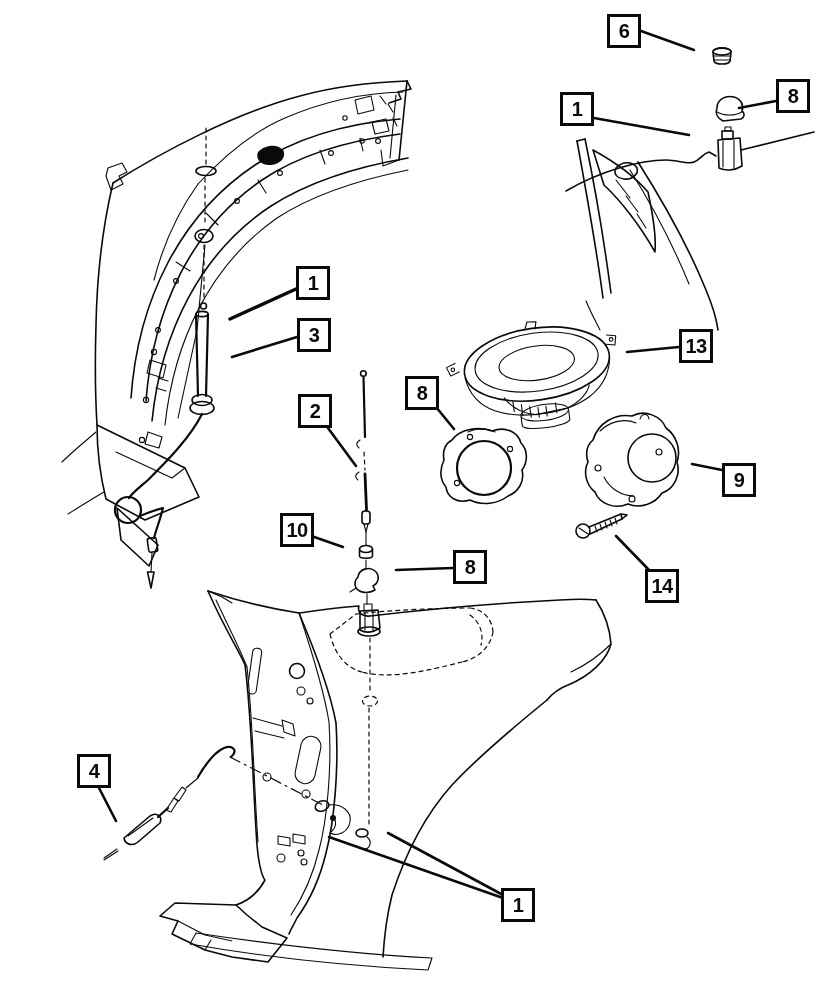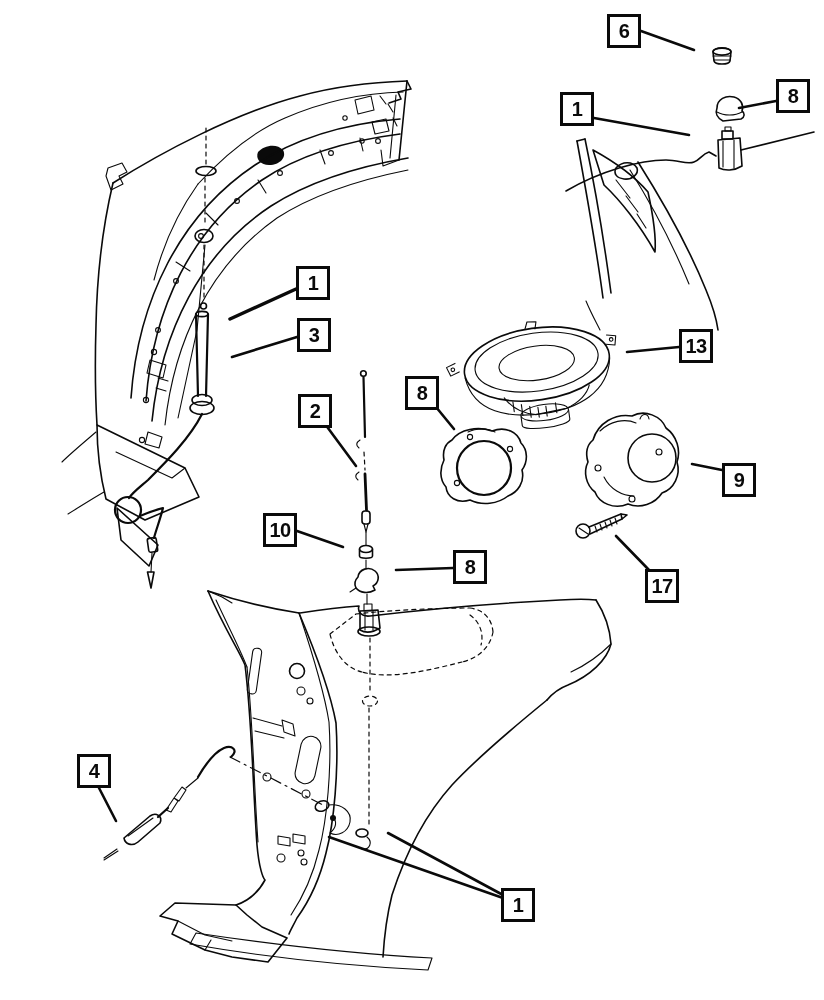--- a/index.html
+++ b/index.html
@@ -299,28 +299,28 @@
     </div>
   <div class="callout" style="left:405px;top:376px">
       <span>8</span>
     </div>
   <div class="callout" style="left:679px;top:329px">
       <span>13</span>
     </div>
   <div class="callout" style="left:722px;top:463px">
       <span>9</span>
     </div>
-  <div class="callout" style="left:263px;top:513px">
+  <div class="callout" style="left:280px;top:513px">
       <span>10</span>
     </div>
   <div class="callout" style="left:453px;top:550px">
       <span>8</span>
     </div>
   <div class="callout" style="left:645px;top:569px">
-      <span>17</span>
+      <span>14</span>
     </div>
   <div class="callout" style="left:77px;top:754px">
       <span>4</span>
     </div>
   <div class="callout" style="left:501px;top:888px">
       <span>1</span>
     </div>
 
 </div>
 

